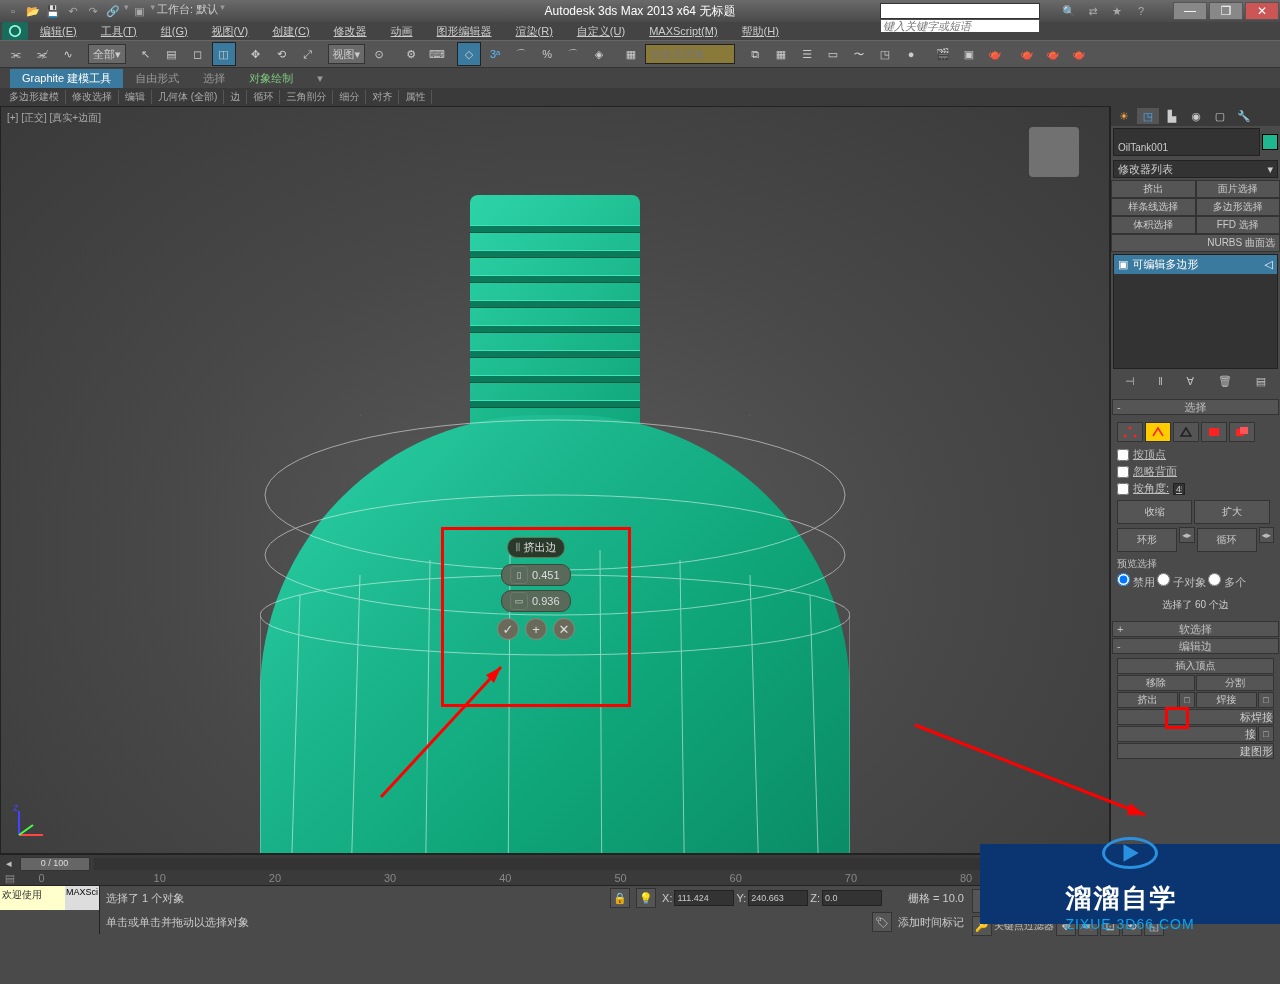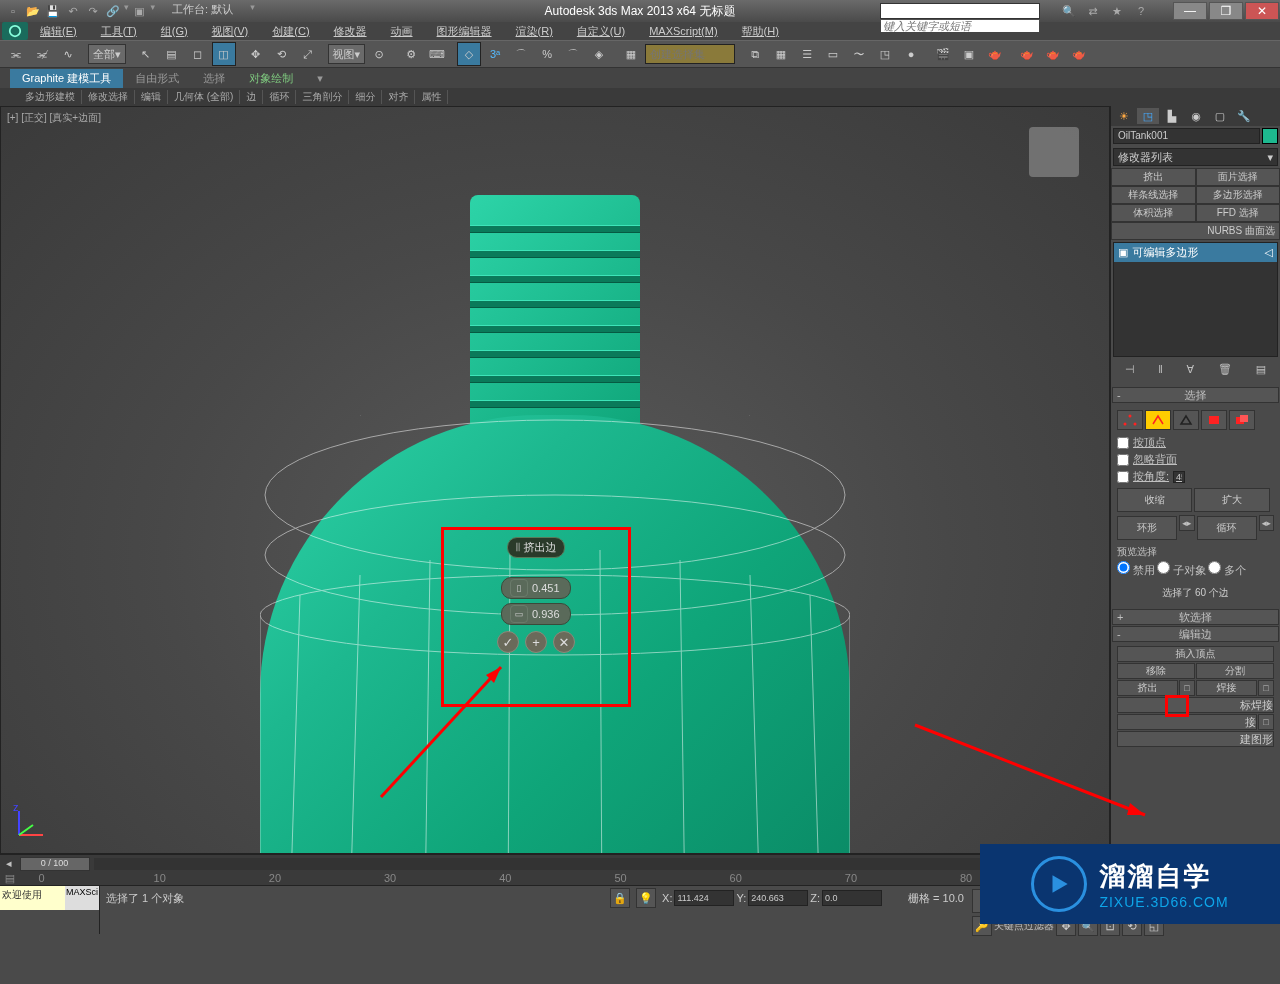--- a/index.html
+++ b/index.html
@@ -5,73 +5,73 @@
 * { margin: 0; padding: 0; box-sizing: border-box; font-family: "Microsoft YaHei", Arial, sans-serif; font-size: 11px; }
 body { background: #4a4a4a; color: #c0c0c0; width: 1280px; height: 984px; overflow: hidden; position: relative; }
 
 .titlebar { height: 22px; background: linear-gradient(#6a6a6a, #4a4a4a); display: flex; align-items: center; position: relative; }
 .titlebar .center { position: absolute; left: 50%; transform: translateX(-50%); color: #fff; font-size: 12px; }
 .titlebar .win-controls { position: absolute; right: 0; display: flex; }
 .win-btn { width: 34px; height: 18px; border: 1px solid #555; margin: 0 1px; display: flex; align-items: center; justify-content: center; background: #888; font-size: 12px; color: #fff; }
 .win-btn.close { background: #c55; }
 .quicklaunch { display: flex; gap: 2px; padding-left: 4px; }
 .ql-btn { width: 18px; height: 18px; display: flex; align-items: center; justify-content: center; color: #aaa; border: 1px solid transparent; }
-.workspace-label { color: #ccc; font-size: 11px; margin: 0 15px; }
+.workspace-label { color: #ccc; font-size: 11px; margin: 0 0; }
 .dropdown-arrow { color: #999; font-size: 9px; }
 .search-bar { position: absolute; right: 240px; width: 160px; height: 16px; background: #fff; border: 1px solid #333; }
 .search-bar input { width: 100%; border: none; font-size: 11px; font-style: italic; color: #888; padding: 0 2px; margin-top: 16px; }
 .right-icons { position: absolute; right: 130px; display: flex; gap: 6px; }
 
 .menubar { height: 18px; background: #444; display: flex; align-items: center; padding-left: 30px; gap: 4px; }
 .menu-item { padding: 0 10px; color: #ccc; text-decoration: underline; cursor: pointer; }
 .app-icon { position: absolute; left: 2px; top: 22px; width: 26px; height: 18px; background: #1a6b5c; border-radius: 2px; display: flex; align-items: center; justify-content: center; color: #fff; }
 
 .toolbar1 { height: 28px; background: #555; display: flex; align-items: center; padding: 0 4px; gap: 2px; border-top: 1px solid #666; border-bottom: 1px solid #333; }
 .tool-btn { width: 24px; height: 24px; display: flex; align-items: center; justify-content: center; border: 1px solid transparent; color: #ccc; }
 .tool-btn.active { background: #3a7a9f; border-color: #222; }
 .tool-sep { width: 4px; height: 24px; }
 .tool-dropdown { height: 20px; background: #6a6a6a; border: 1px solid #333; color: #ccc; padding: 0 4px; display: flex; align-items: center; }
 .tool-input { width: 90px; height: 20px; background: #333; border: 1px solid #222; color: #888; padding: 0 4px; }
 
 .ribbon-tabs { height: 20px; background: #444; display: flex; align-items: center; padding-left: 10px; }
 .ribbon-tab { padding: 2px 12px; color: #999; }
 .ribbon-tab.active { background: #3a7a9f; color: #fff; }
 .ribbon-tab.green { color: #7fc97f; }
-.ribbon-content { height: 18px; background: #3a3a3a; display: flex; align-items: center; padding-left: 19px; gap: 0; }
+.ribbon-content { height: 18px; background: #3a3a3a; display: flex; align-items: center; padding-left: 3px; gap: 0; }
 .ribbon-item { padding: 0 6px; color: #aaa; border-right: 1px solid #555; font-size: 10px; }
 
 .main-area { display: flex; height: 748px; }
 .viewport { flex: 1; background: #4a4a4a; position: relative; border: 1px solid #222; }
 .viewport-label { position: absolute; top: 4px; left: 6px; color: #aaa; font-size: 10px; z-index: 5; }
 .viewport-canvas { width: 100%; height: 100%; background: radial-gradient(ellipse at 50% 60%, #5a5a5a 0%, #484848 50%, #3a3a3a 100%); position: relative; overflow: hidden; }
 
 .bottle { position: absolute; left: 50%; top: 50%; transform: translate(-50%, -45%); }
 .bottle-body { width: 590px; height: 500px; background: linear-gradient(135deg, #2dd4a8 0%, #1db88f 30%, #0fa579 60%, #0a8864 100%); border-radius: 280px 280px 20px 20px; position: relative; top: 160px; }
 .bottle-neck { width: 170px; height: 240px; background: linear-gradient(135deg, #2dd4a8, #0fa579); position: absolute; left: 50%; transform: translateX(-50%); top: -60px; border-radius: 8px 8px 0 0; }
 .bottle-thread { position: absolute; width: 170px; height: 8px; background: #0a7a5a; border-top: 1px solid #3de4b8; border-bottom: 1px solid #065a42; left: 0; }
 
 .axis-gizmo { position: absolute; bottom: 10px; left: 10px; width: 40px; height: 40px; }
 .viewcube { position: absolute; top: 20px; right: 30px; width: 50px; height: 50px; background: #888; border-radius: 4px; opacity: 0.7; }
 
 .caddy { position: absolute; left: 450px; top: 430px; width: 170px; z-index: 10; }
 .caddy-redbox { position: absolute; left: -10px; top: -10px; width: 190px; height: 180px; border: 3px solid #f00; z-index: 9; }
-.caddy-title { background: #2a3a2a; border: 1px solid #5a7a5a; color: #ddd; padding: 2px 8px; border-radius: 10px; width: fit-content; margin: 0 auto 19px; font-size: 11px; }
+.caddy-title { background: #2a3a2a; border: 1px solid #5a7a5a; color: #ddd; padding: 2px 8px; border-radius: 10px; width: fit-content; margin: 0 auto 6px; font-size: 11px; }
 .caddy-row { display: flex; align-items: center; gap: 4px; justify-content: center; margin-bottom: 4px; }
 .caddy-input { background: #5a6a5a; border: 1px solid #3a4a3a; border-radius: 10px; padding: 1px 8px; color: #ddd; width: 70px; font-size: 11px; display: flex; align-items: center; gap: 4px; }
 .caddy-icon-btn { width: 18px; height: 18px; border: 1px solid #6a7a6a; border-radius: 4px; display: flex; align-items: center; justify-content: center; font-size: 9px; color: #ccc; }
 .caddy-buttons { display: flex; gap: 6px; justify-content: center; margin-top: 6px; }
 .caddy-btn { width: 22px; height: 22px; border: 1px solid #8a8a7a; border-radius: 50%; display: flex; align-items: center; justify-content: center; background: #6a6a5a; color: #ddd; font-size: 13px; }
 .arrow-red { position: absolute; left: 370px; top: 540px; z-index: 11; }
 
 .right-panel { width: 170px; background: #4a4a4a; border-left: 1px solid #222; overflow: hidden; }
 .panel-tabs { height: 20px; display: flex; background: #3a3a3a; gap: 2px; padding: 2px; }
 .panel-tab { width: 22px; height: 16px; display: flex; align-items: center; justify-content: center; font-size: 11px; color: #ccc; }
 .panel-tab.active { background: #555; }
 .panel-row { display: flex; align-items: center; padding: 2px; gap: 2px; }
-.obj-name { flex: 1; background: #333; border: 1px solid #222; color: #ccc; padding: 1px 4px; height: 16px; font-size: 10px; }
+.obj-name { flex: 1; background: #333; border: 1px solid #222; color: #ccc; padding: 13px 4px; height: 16px; font-size: 10px; }
 .color-swatch { width: 16px; height: 16px; background: #1db88f; border: 1px solid #000; }
 .mod-dropdown { width: 100%; background: #333; border: 1px solid #222; color: #ccc; padding: 1px 4px; height: 18px; font-size: 10px; display: flex; justify-content: space-between; align-items: center; }
 .panel-btn-grid { display: flex; flex-wrap: wrap; }
 .panel-btn { width: 50%; height: 18px; background: #555; border: 1px solid #333; color: #ccc; display: flex; align-items: center; justify-content: center; font-size: 10px; }
 .panel-btn.wide { width: 100%; }
 .mod-stack { height: 115px; background: #333; border: 1px solid #222; margin: 2px; }
 .mod-item { background: #3a7a9f; color: #fff; padding: 2px 4px; font-size: 10px; display: flex; align-items: center; gap: 4px; }
 .mod-icons { display: flex; gap: 4px; padding: 4px; justify-content: space-around; }
 .rollout-header { background: #555; border: 1px solid #333; height: 16px; display: flex; align-items: center; justify-content: center; font-size: 10px; margin: 1px; position: relative; }
 .rollout-header .plusminus { position: absolute; left: 4px; }
@@ -82,21 +82,21 @@
 .check-row { display: flex; align-items: center; gap: 4px; padding: 1px 0; font-size: 10px; text-decoration: underline; }
 .check-row input { width: 12px; height: 12px; }
 .spinner { background: #333; border: 1px solid #222; width: 40px; height: 14px; color: #ccc; font-size: 9px; padding: 0 2px; }
 .half-btn { width: 48%; height: 24px; background: #555; border: 1px solid #333; color: #ccc; font-size: 10px; display: inline-flex; align-items: center; justify-content: center; margin: 1px 0; }
 .radio-row { display: flex; gap: 2px; padding: 2px 0; font-size: 10px; flex-wrap: wrap; align-items: center; }
 .small-btn { height: 16px; background: #555; border: 1px solid #333; color: #ccc; font-size: 10px; display: flex; align-items: center; justify-content: center; flex: 1; }
 .small-btn-icon { width: 16px; height: 16px; background: #555; border: 1px solid #333; display: flex; align-items: center; justify-content: center; font-size: 9px; }
 .btn-row { display: flex; gap: 1px; margin: 1px 0; }
 .redbox2 { position: absolute; border: 3px solid #f00; width: 24px; height: 22px; }
 
-.zixue-banner { position: absolute; right: 0; bottom: 60px; width: 300px; height: 80px; background: #0a3570; display: flex; align-items: center; justify-content: center; gap: 12px; z-index: 50; }
+.zixue-banner { position: absolute; right: 0; bottom: 60px; width: 300px; height: 80px; background: #0a3570; display: flex; align-items: center; justify-content: center; gap: 12px; z-index: 50; flex-direction: column; }
 .zixue-icon { width: 56px; height: 56px; border: 3px solid #2a90e0; border-radius: 50%; display: flex; align-items: center; justify-content: center; }
 .zixue-icon svg { width: 26px; height: 26px; }
 .zixue-text { color: #fff; }
 .zixue-title { font-size: 26px; font-weight: bold; letter-spacing: 2px; }
 .zixue-url { font-size: 14px; color: #0ea5e9; letter-spacing: 1px; }
 .arrow-red2 { position: absolute; left: 905px; top: 715px; z-index: 51; }
 
 .timeline { height: 18px; background: #3a3a3a; display: flex; align-items: center; border-top: 1px solid #222; }
 .time-slider { width: 70px; height: 14px; background: #666; border: 1px solid #333; margin-left: 8px; font-size: 9px; text-align: center; color: #ddd; }
 .timeline-track { flex: 1; height: 12px; background: #333; margin: 0 4px; position: relative; }
@@ -523,20 +523,26 @@
       <div class="coord-group">
         <span>X:</span>
           <input class="coord-input" value="111.424" style="">
         <span>Y:</span>
           <input class="coord-input" value="240.663" style="">
         <span>Z:</span>
           <input class="coord-input" value="0.0" style="">
       </div>
       <span style="margin-left:20px">栅格 = 10.0</span>
     </div>
+    <div class="status-row">
+      <span>单击或单击并拖动以选择对象</span>
+      <span style="margin-left:auto"></span>
+      <div class="nav-btn">🏷</div>
+      <span>添加时间标记</span>
+    </div>
   </div>
   <div class="status-right">
     <div class="half-btn" style="width:70px">自动关键点</div>
     <input class="coord-input" style="width: 50px;" value="选定对">
     <div class="nav-btn">⏮</div>
     <div class="nav-btn">◀</div>
     <div class="nav-btn">▶</div>
     <div class="nav-btn">▶</div>
     <div class="nav-btn">⏭</div>
     <div class="half-btn" style="width:70px">设置关键点</div>

